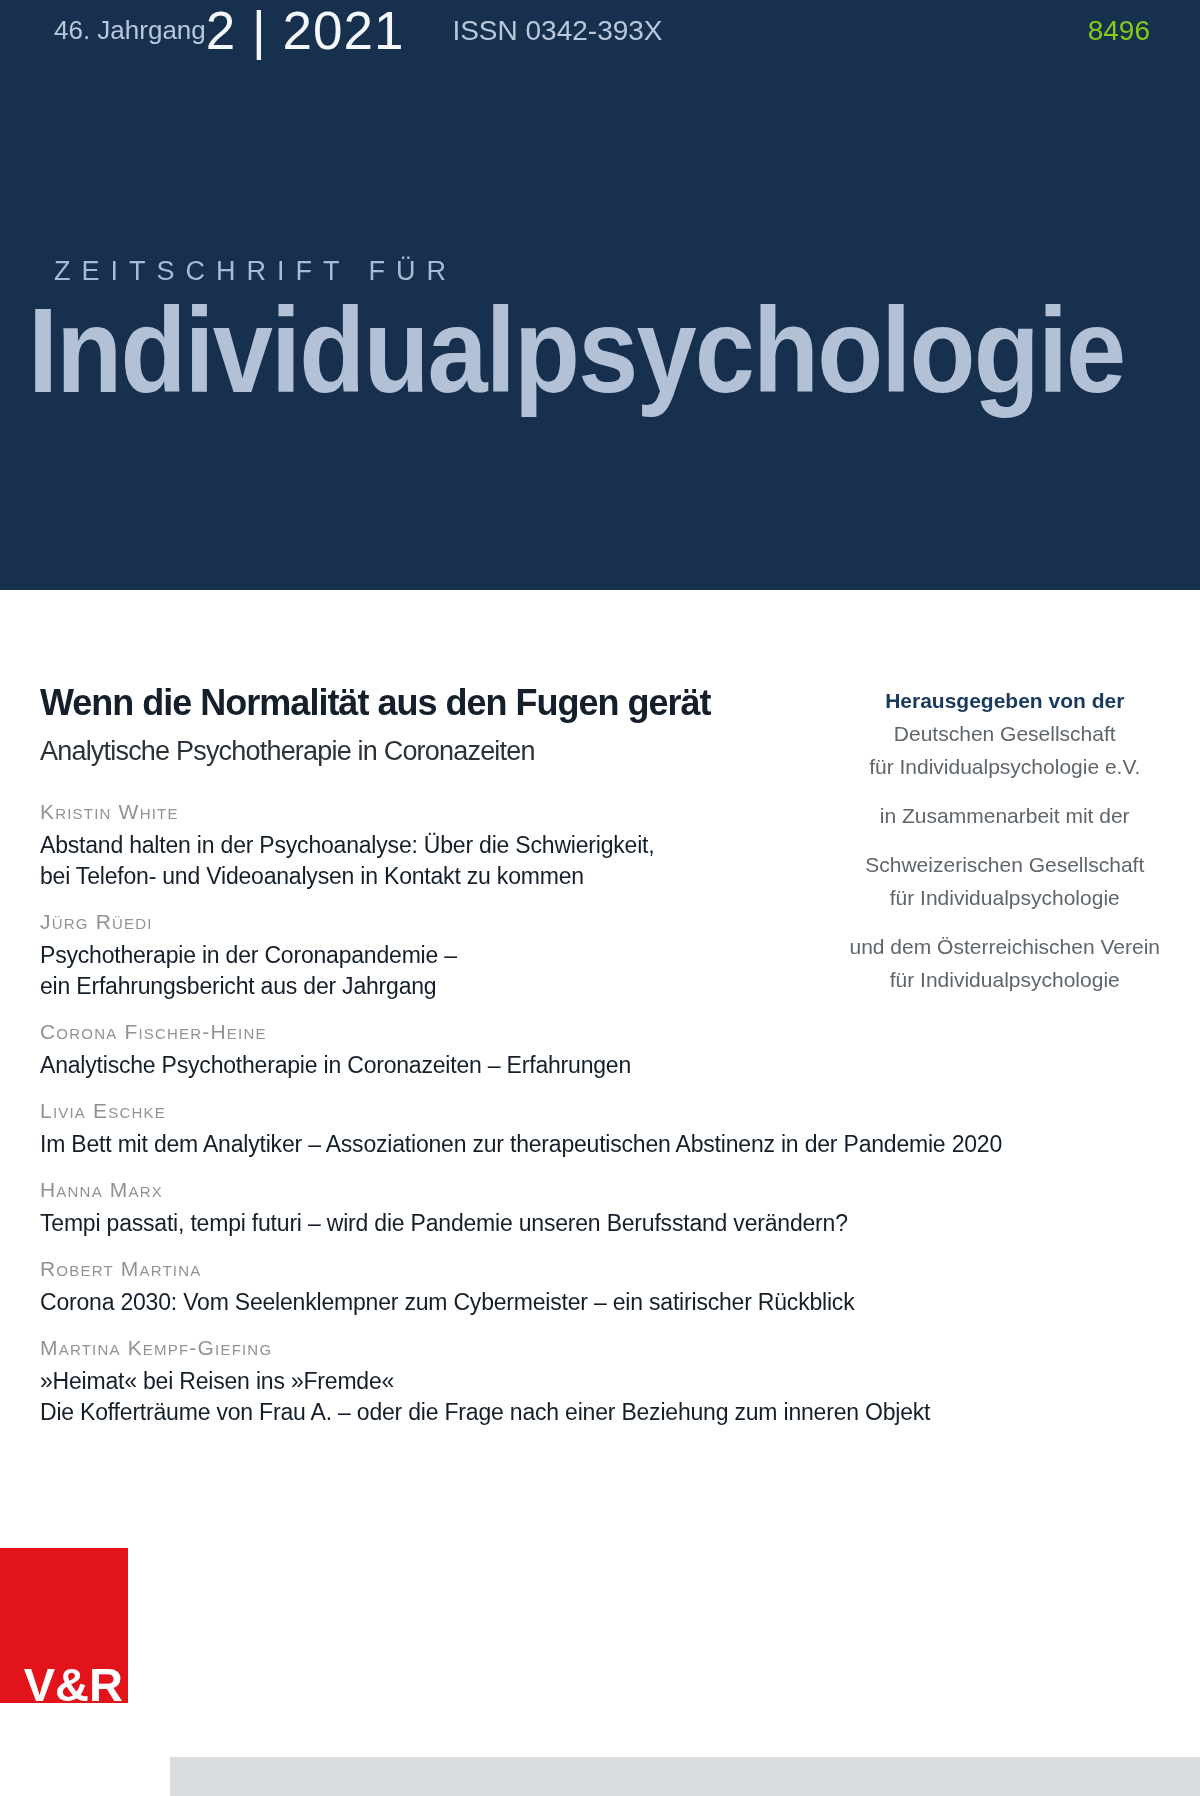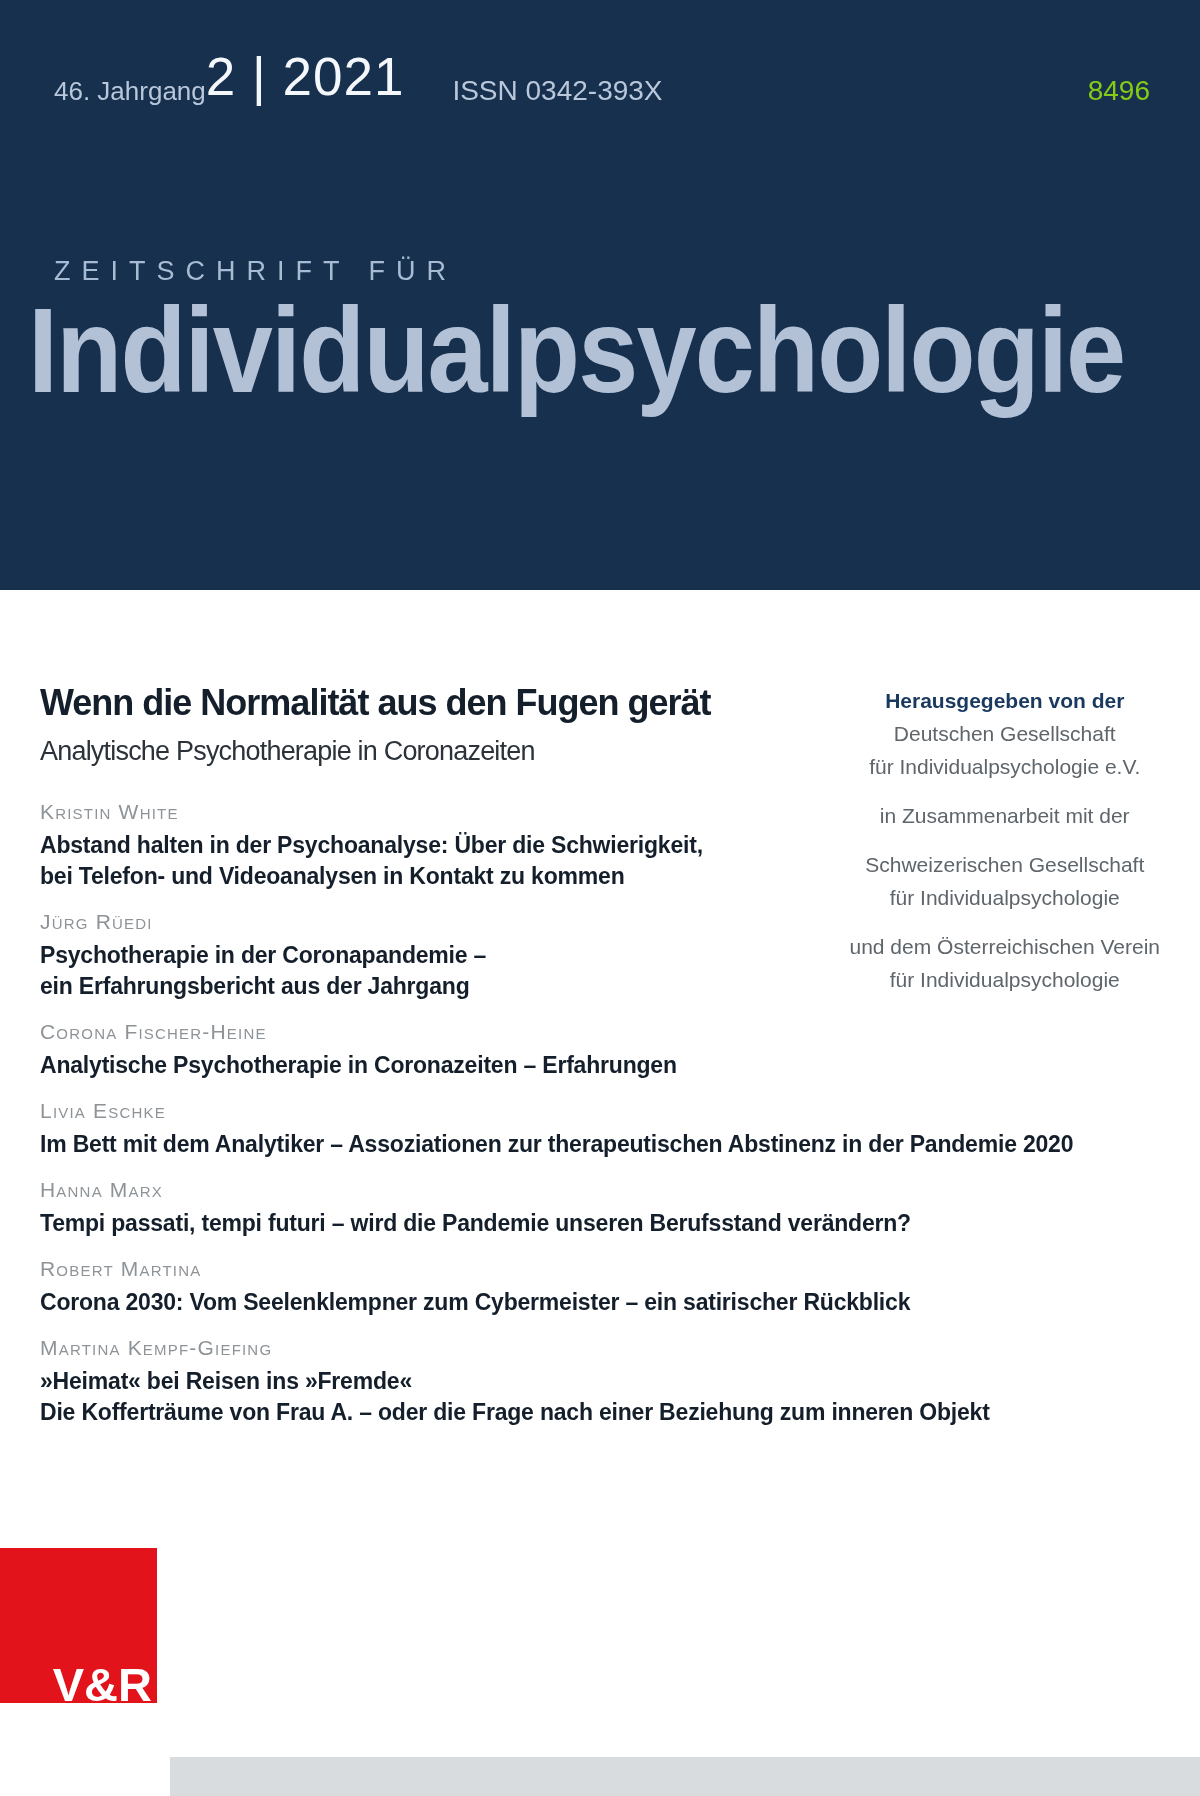--- a/index.html
+++ b/index.html
@@ -4,21 +4,21 @@
 <style>
   html,body{margin:0;padding:0}
   body{
     width:1200px;height:1796px;position:relative;overflow:hidden;
     background:#ffffff;
     font-family:"Liberation Sans", sans-serif;
     -webkit-font-smoothing:antialiased;
   }
   
   .navy{position:absolute;left:0;top:0;width:1200px;height:590px;background:var(--navy,#16304e)}
-  .issue-row{position:absolute;left:54px;right:50px;top:0;display:flex;align-items:flex-end;padding-top:46px;white-space:nowrap}
+  .issue-row{position:absolute;left:54px;right:50px;top:0;display:flex;align-items:center;white-space:nowrap}
   .vol{font-size:26px;color:var(--header-text,#b9c7da)}
   .issue{font-size:53px;color:var(--issue-white,#f4f7fb);letter-spacing:1px}
   .issn{font-size:28px;color:var(--header-text,#b9c7da);margin-left:48px}
   .code{font-size:28px;color:#84cc16;margin-left:auto}
   .kicker{position:absolute;left:54px;top:256px;font-size:27px;letter-spacing:11px;color:#a7bbd3;white-space:nowrap}
   .wordmark{
     position:absolute;left:28px;top:290px;font-size:120px;font-weight:bold;
     color:var(--masthead-text,#b2c1d6);letter-spacing:-2px;line-height:1;
     transform:scaleX(.9);transform-origin:0 0;white-space:nowrap;
   }
@@ -29,24 +29,24 @@
   .publisher{position:absolute;right:40px;top:684px;text-align:center;font-size:21px;line-height:33px;color:var(--publisher-gray,#5e656b)}
   .pub-line.lead{font-weight:bold;color:var(--publisher-lead,#19395f)}
   .pub-line.gap{margin-top:16px}
 
   .toc{position:absolute;left:40px;right:16px;top:800px}
   .entry{margin-bottom:18px}
   .entry .author{
     font-variant:small-caps;font-size:21px;line-height:24px;letter-spacing:1.2px;
     color:var(--author-gray,#8e9397);margin-bottom:6px;
   }
-  .entry .t-line{font-size:23px;font-weight:bold;line-height:31px;letter-spacing:-.2px;color:var(--title-dark,#141f2b)}
+  .entry .t-line{font-size:23px;font-weight:normal;line-height:31px;letter-spacing:-.2px;color:var(--title-dark,#141f2b)}
 
   
-  .vr{position:absolute;left:0;top:1548px;width:157px;height:155px;background:var(--red,#e2131b)}
+  .vr{position:absolute;left:0;top:1548px;width:128px;height:155px;background:var(--red,#e2131b)}
   .vr .mark{position:absolute;right:5px;bottom:-9px;font-size:47px;font-weight:600;color:#ffffff}
   .bottom-bar{position:absolute;left:170px;right:0;top:1757px;height:39px;background:var(--footer-bar,#d9dcde)}
 </style>
 </head>
 <body>
 
 <div class="navy">
   <div class="issue-row">
     <span class="vol">46. Jahrgang</span>
     <span class="issue">2 | 2021</span>

